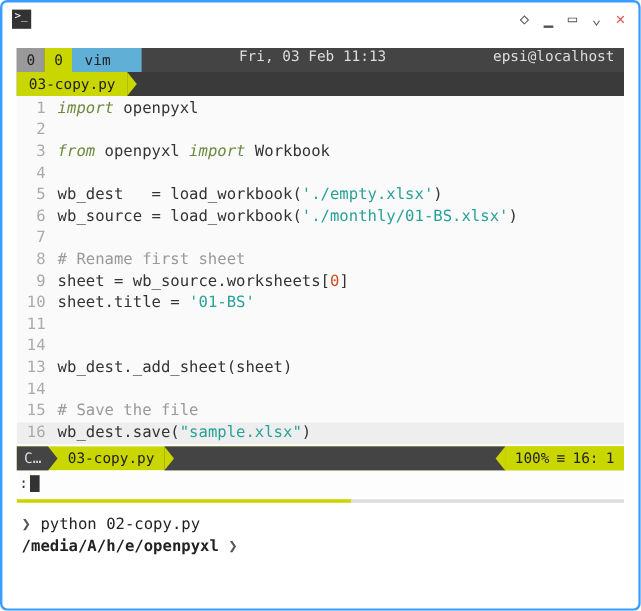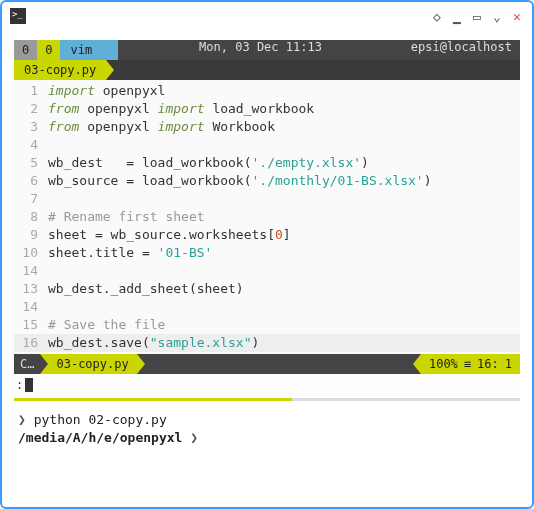--- a/index.html
+++ b/index.html
@@ -60,36 +60,35 @@
       <span class="ctl-ico close">✕</span>
     </div>
   </div>
 
   <div class="inner">
 
     <div class="vim-top">
       <div class="vt-seg">0</div>
       <div class="vt-seg yellow">0</div>
       <div class="vt-seg blue">vim</div>
-      <div class="vt-date">Mon, 03 Dec 11:13</div>
+      <div class="vt-date">Fri, 03 Feb 11:13</div>
       <div class="vt-user">epsi@localhost</div>
     </div>
 
     <div class="vim-tab">
       <div class="tab-active">03-copy.py</div>
     </div>
 
     <div class="editor" id="editor">
         <div class="ln">
           <div class="gut">1</div>
           <div class="code"><span class="kw">import</span><span> openpyxl</span></div>
         </div>
         <div class="ln">
           <div class="gut">2</div>
-          <div class="code"><span class="kw">from</span><span> openpyxl </span><span class="kw">import</span><span> load_workbook</span></div>
         </div>
         <div class="ln">
           <div class="gut">3</div>
           <div class="code"><span class="kw">from</span><span> openpyxl </span><span class="kw">import</span><span> Workbook</span></div>
         </div>
         <div class="ln">
           <div class="gut">4</div>
           <div class="code"></div>
         </div>
         <div class="ln">
@@ -108,20 +107,24 @@
           <div class="gut">8</div>
           <div class="code"><span class="cmt"># Rename first sheet</span></div>
         </div>
         <div class="ln">
           <div class="gut">9</div>
           <div class="code"><span>sheet = wb_source.worksheets[</span><span class="num">0</span><span>]</span></div>
         </div>
         <div class="ln">
           <div class="gut">10</div>
           <div class="code"><span>sheet.title = </span><span class="str">'01-BS'</span></div>
+        </div>
+        <div class="ln">
+          <div class="gut">11</div>
+          <div class="code"></div>
         </div>
         <div class="ln">
           <div class="gut">14</div>
         </div>
         <div class="ln">
           <div class="gut">13</div>
           <div class="code"><span>wb_dest._add_sheet(sheet)</span></div>
         </div>
         <div class="ln">
           <div class="gut">14</div>

